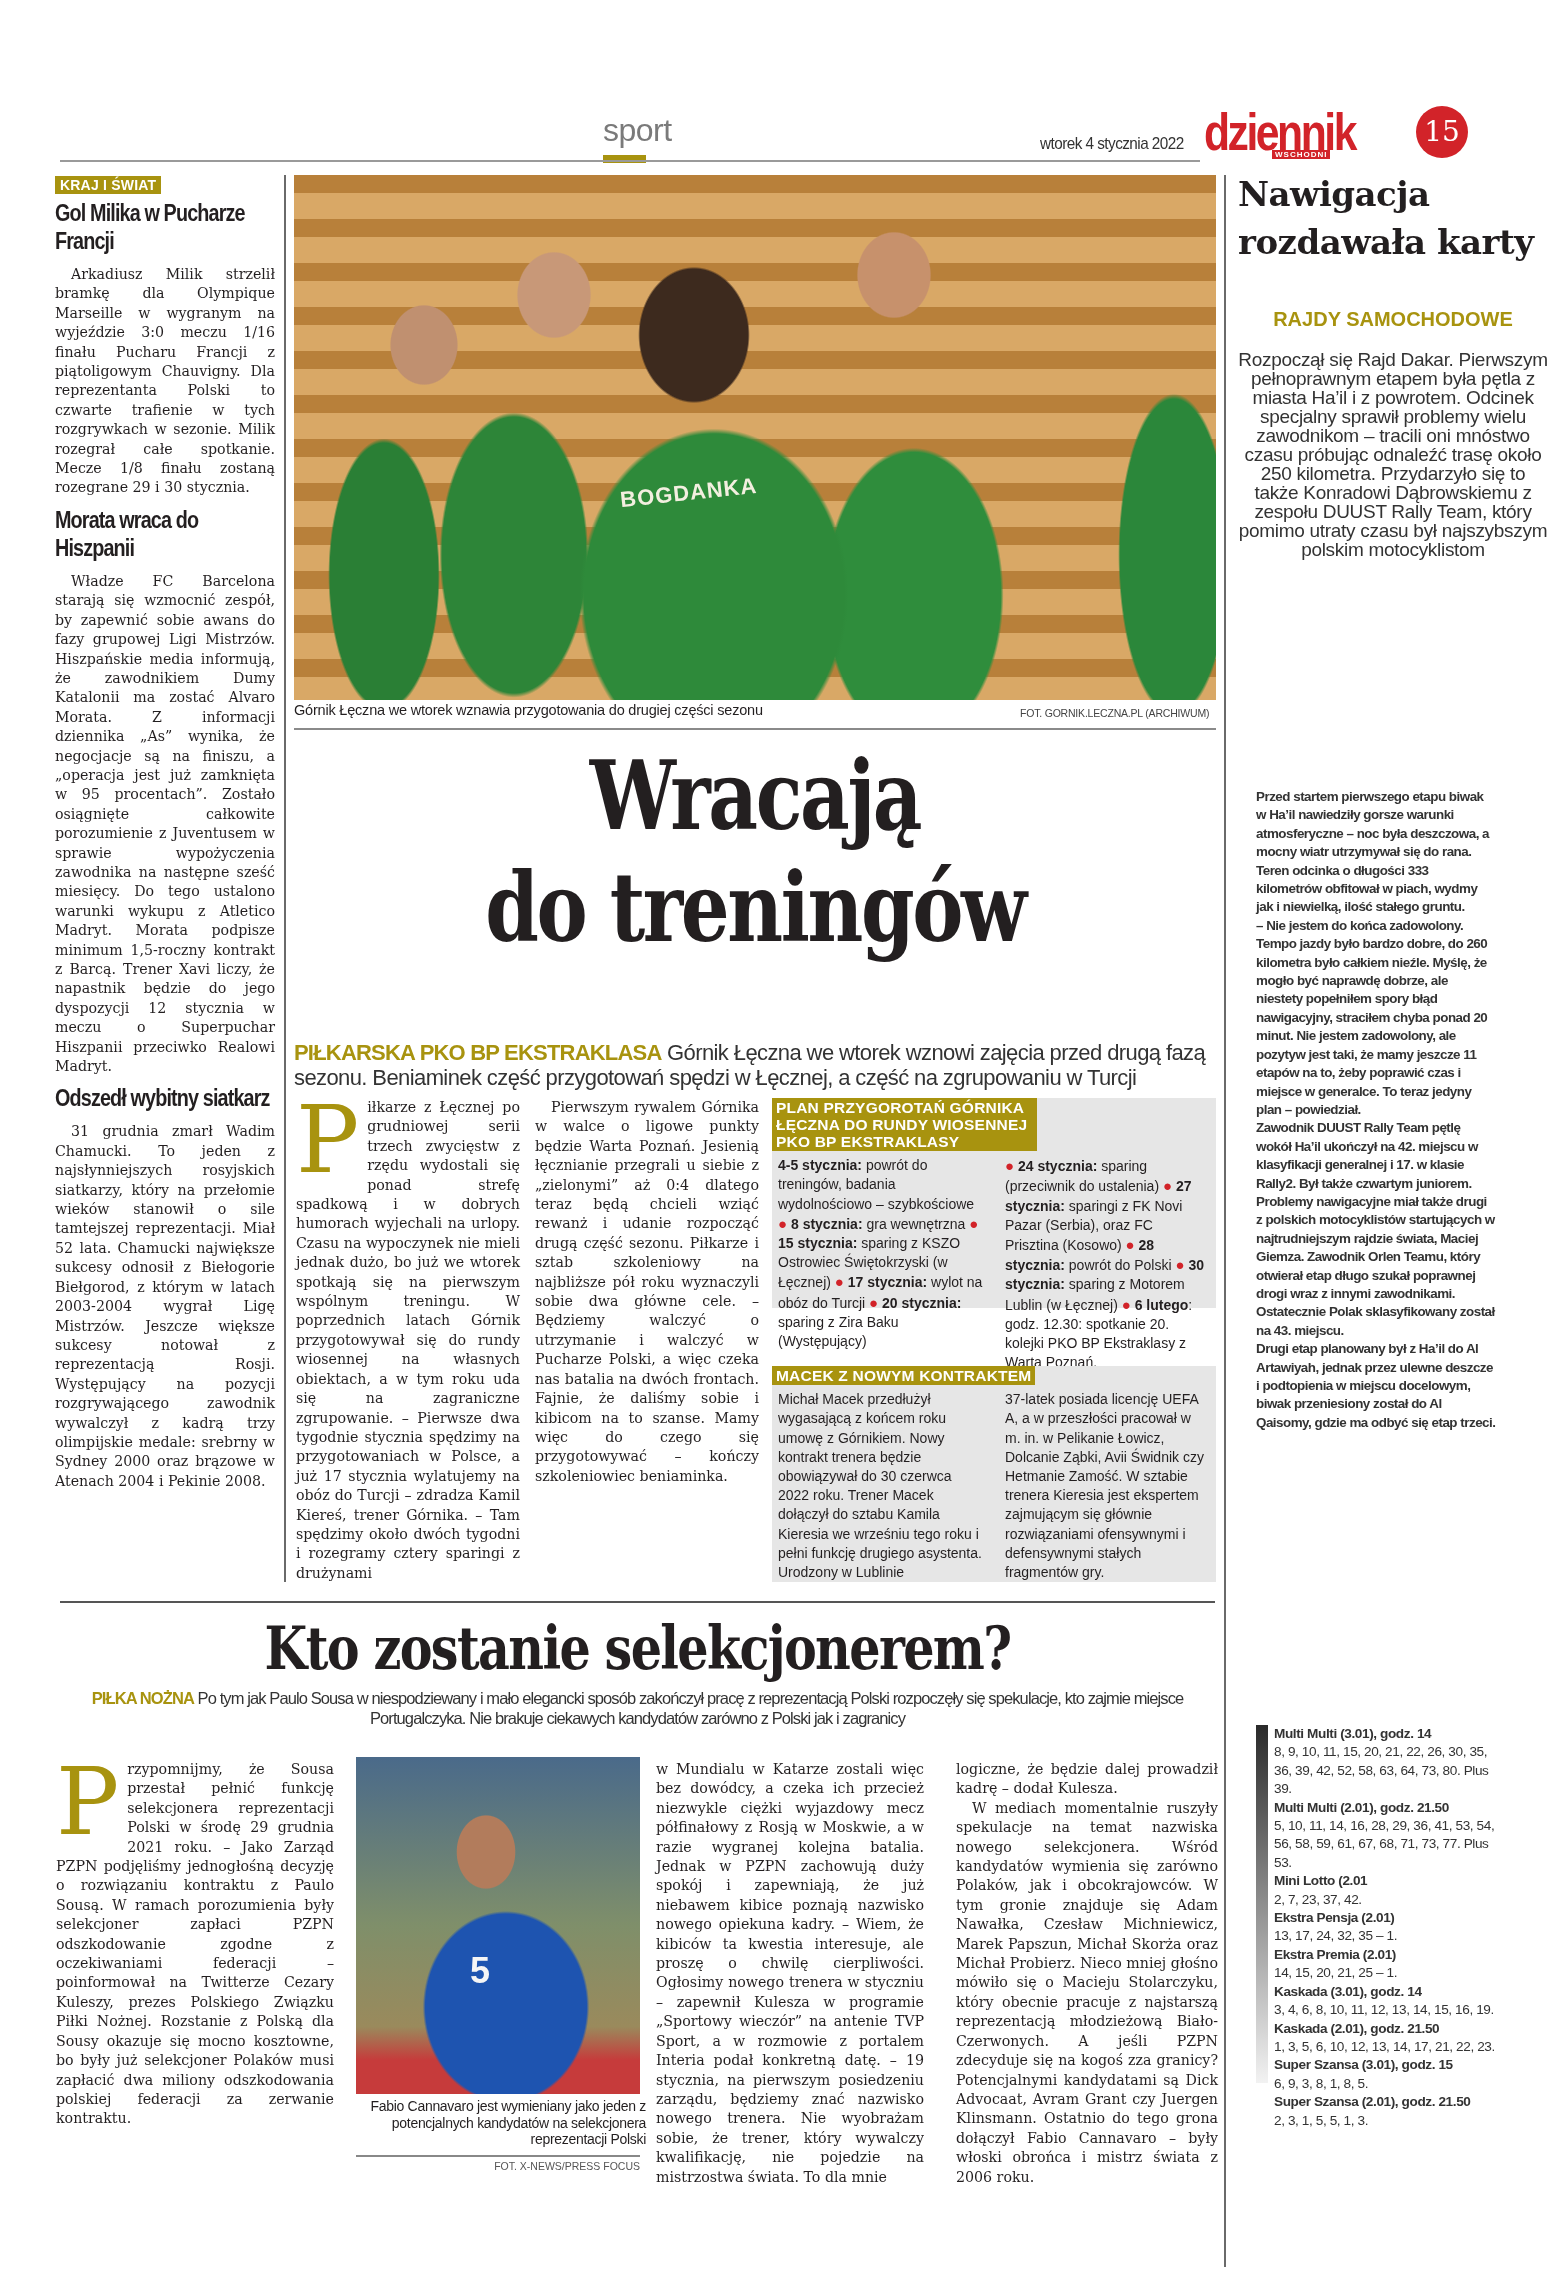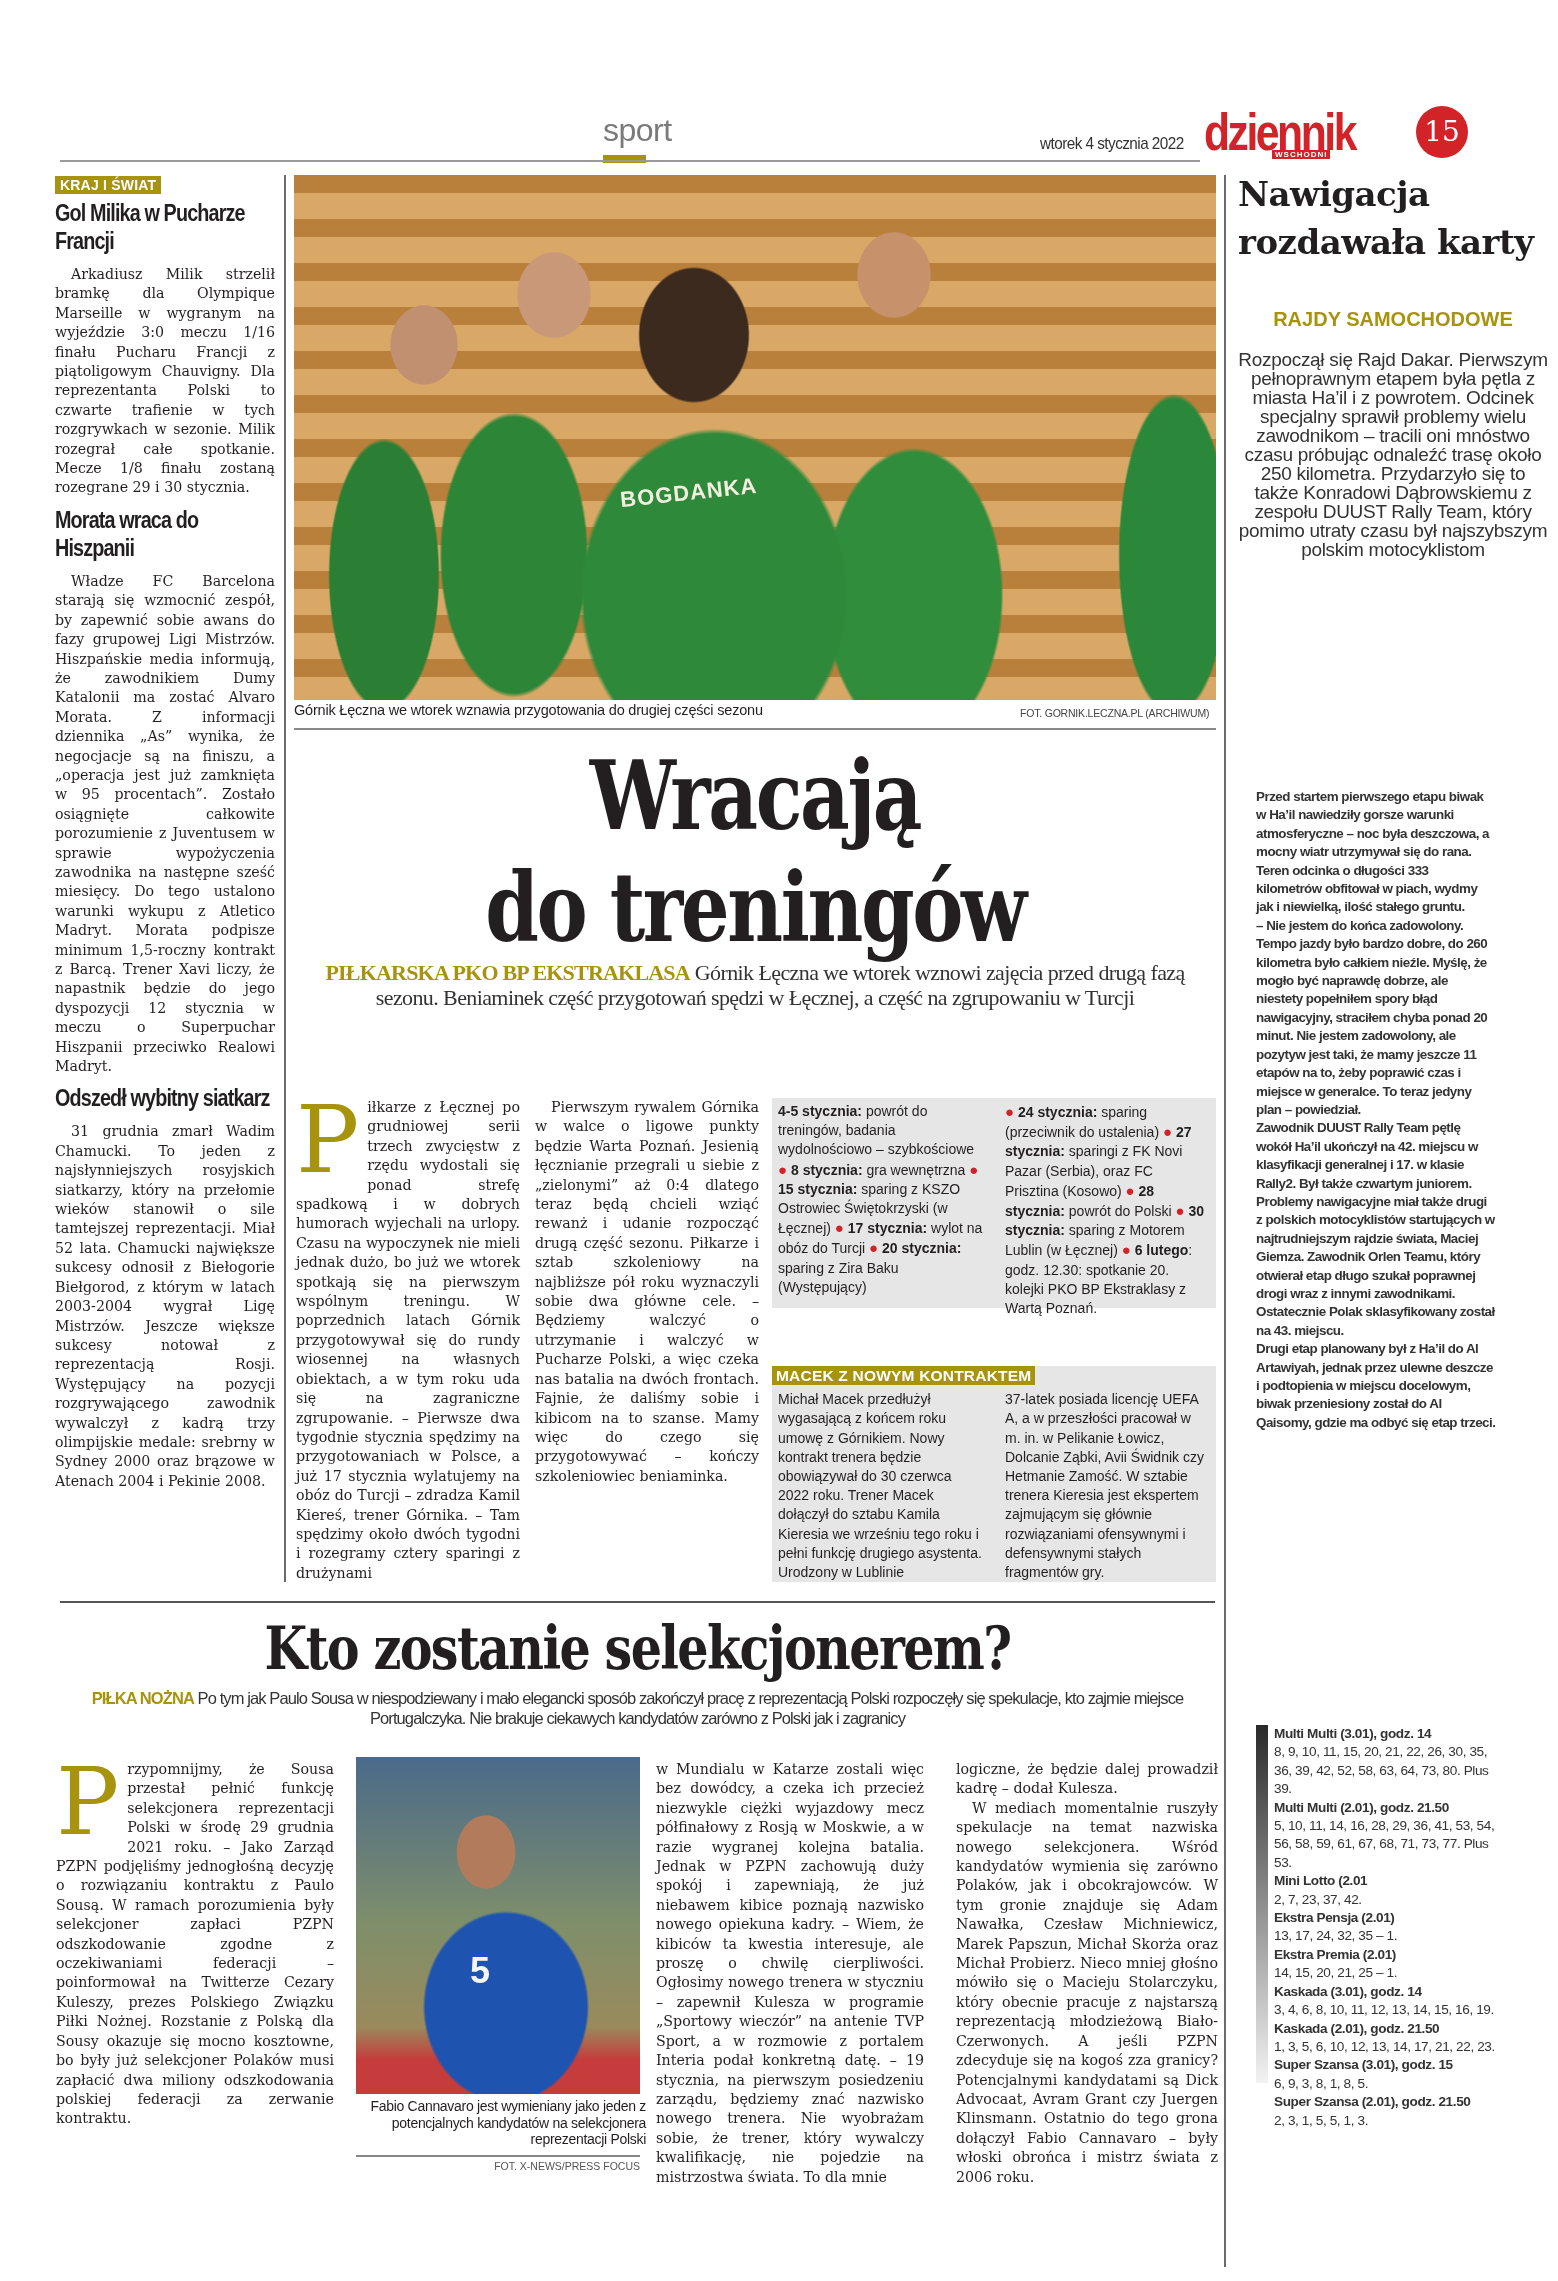--- a/index.html
+++ b/index.html
@@ -38,21 +38,21 @@
       radial-gradient(ellipse 60px 70px at 600px 100px, #c7916c 60%, transparent 62%),
       repeating-linear-gradient(180deg, #b8803a 0 18px, #d9a866 18px 44px),
       #c9954e; }
   #main-photo-sponsor { left: 620px; top: 480px; font-family: "Liberation Sans", sans-serif; font-weight: bold; color: #f3efe0; font-size: 22px; letter-spacing: 1px; transform: rotate(-6deg); }
   #main-caption { left: 294px; top: 702px; font-family: "Liberation Sans", sans-serif; font-size: 14.5px; color: #231f20; letter-spacing: -0.2px; }
   #main-credit { left: 1020px; top: 707px; font-family: "Liberation Sans", sans-serif; font-size: 10.5px; color: #444; letter-spacing: -0.2px; }
   #main-caption-rule { left: 294px; top: 728px; width: 922px; height: 2px; background: #8a8a8a; }
 
   
   #headline { left: 294px; top: 740px; width: 922px; text-align: center; font-family: "DejaVu Serif", serif; font-weight: bold; font-size: 96px; line-height: 112px; letter-spacing: -3px; transform: scaleX(0.8); transform-origin: center; }
-  #deck { left: 294px; top: 960px; width: 922px; text-align: center; font-family: Liberation Serif, serif; font-size: 22px; line-height: 25px; color: #333; letter-spacing: -0.6px; }
+  #deck { left: 294px; top: 1040px; width: 922px; font-family: Liberation Sans, sans-serif; font-size: 22px; line-height: 25px; color: #333; letter-spacing: -0.6px; }
   #deck .kick { font-weight: bold; color: #a8930f; letter-spacing: -0.8px; }
 
   
   .col { position: absolute; }
   .dropcap { float: left; font-family: "DejaVu Serif", serif; font-size: 94px; line-height: 76px; color: #a8930f; margin: 4px 8px 0 0; height: 76px; }
   .indent { text-indent: 16px; }
 
   
   .infobox { position: absolute; background: #e6e6e6; font-family: "Liberation Sans", sans-serif; font-size: 14px; line-height: 19.2px; }
   .infobox-title { display: inline-block; background: #a8930f; color: #fff; font-weight: bold; font-size: 15.5px; line-height: 17px; padding: 1px 4px; letter-spacing: 0.2px; text-transform: uppercase; }
@@ -134,20 +134,21 @@
 </div>
 
 <div class="col serif-body" style="left:296px; top:1098px; width:224px;">
   <span class="dropcap">P</span><span>iłkarze z Łęcznej po grudniowej serii trzech zwycięstw z rzędu wydostali się ponad strefę spadkową i w dobrych humorach wyjechali na urlopy. Czasu na wypoczynek nie mieli jednak dużo, bo już we wtorek spotkają się na pierwszym wspólnym treningu. W poprzednich latach Górnik przygotowywał się do rundy wiosennej na własnych obiektach, a w tym roku uda się na zagraniczne zgrupowanie. – Pierwsze dwa tygodnie stycznia spędzimy na przygotowaniach w Polsce, a już 17 stycznia wylatujemy na obóz do Turcji – zdradza Kamil Kiereś, trener Górnika. – Tam spędzimy około dwóch tygodni i rozegramy cztery sparingi z drużynami</span>
 </div>
 <div class="col serif-body" style="left:535px; top:1098px; width:224px;">
   <p class="indent">Pierwszym rywalem Górnika w walce o ligowe punkty będzie Warta Poznań. Jesienią łęcznianie przegrali u siebie z „zielonymi” aż 0:4 dlatego teraz będą chcieli wziąć rewanż i udanie rozpocząć drugą część sezonu. Piłkarze i sztab szkoleniowy na najbliższe pół roku wyznaczyli sobie dwa główne cele. – Będziemy walczyć o utrzymanie i walczyć w Pucharze Polski, a więc czeka nas batalia na dwóch frontach. Fajnie, że daliśmy sobie i kibicom na to szanse. Mamy więc do czego się przygotowywać – kończy szkoleniowiec beniaminka.</p>
 </div>
 
 <div class="infobox" style="left:772px; top:1098px; width:444px; height:210px;">
+  <div style="padding:0;"><span class="infobox-title" style="width:265px;">PLAN PRZYGOROTAŃ GÓRNIKA ŁĘCZNA DO RUNDY WIOSENNEJ PKO BP EKSTRAKLASY</span></div>
   <div class="infobox-cols" id="plan-cols">
     <div>
       <span class="b">4-5 stycznia:</span><span> powrót do treningów, badania wydolnościowo – szybkościowe</span>
       <span class="dot">●</span>
       <span class="b">8 stycznia:</span><span> gra wewnętrzna</span>
       <span class="dot">●</span>
       <span class="b">15 stycznia:</span><span> sparing z KSZO Ostrowiec Świętokrzyski (w Łęcznej)</span>
       <span class="dot">●</span>
       <span class="b">17 stycznia:</span><span> wylot na obóz do Turcji</span>
       <span class="dot">●</span>

